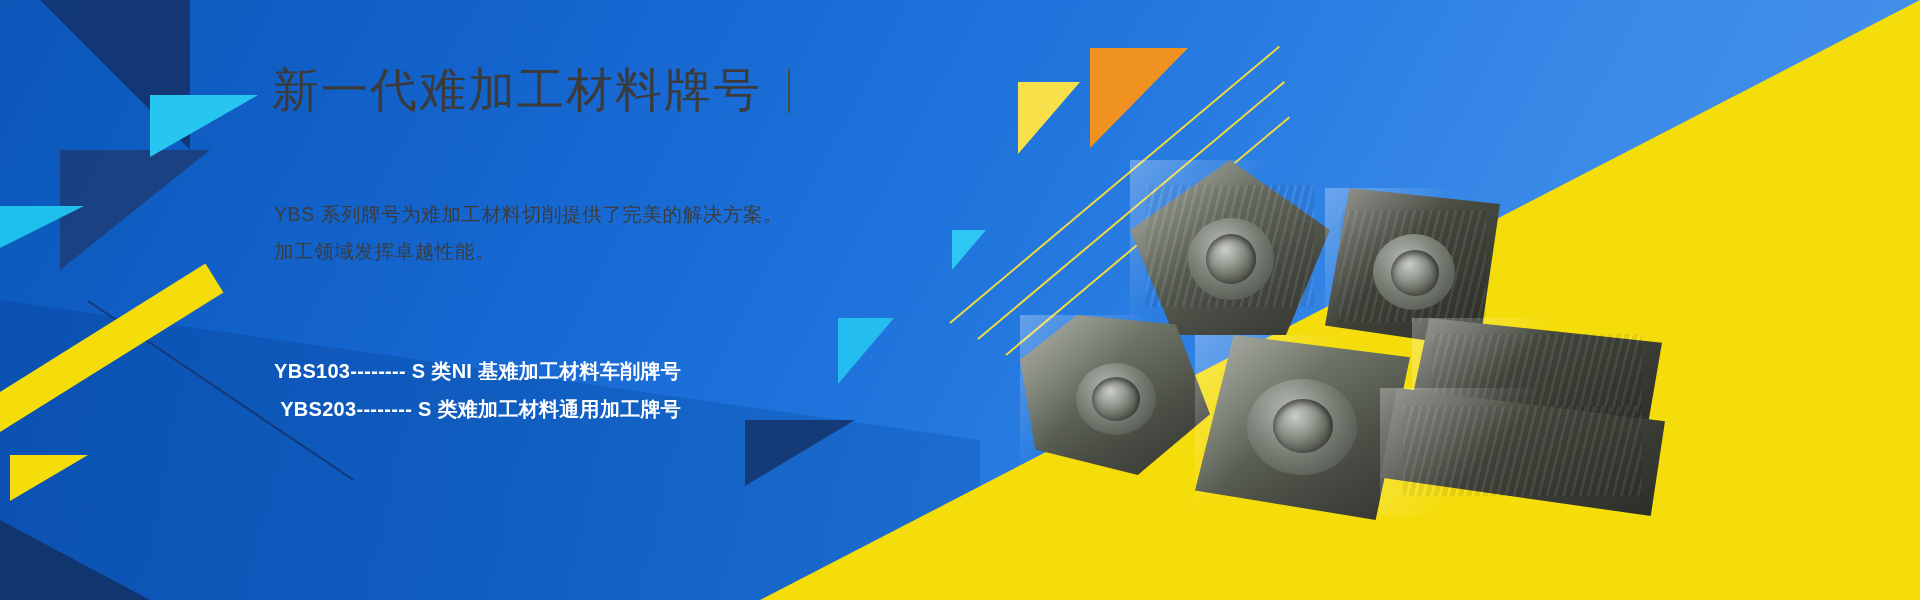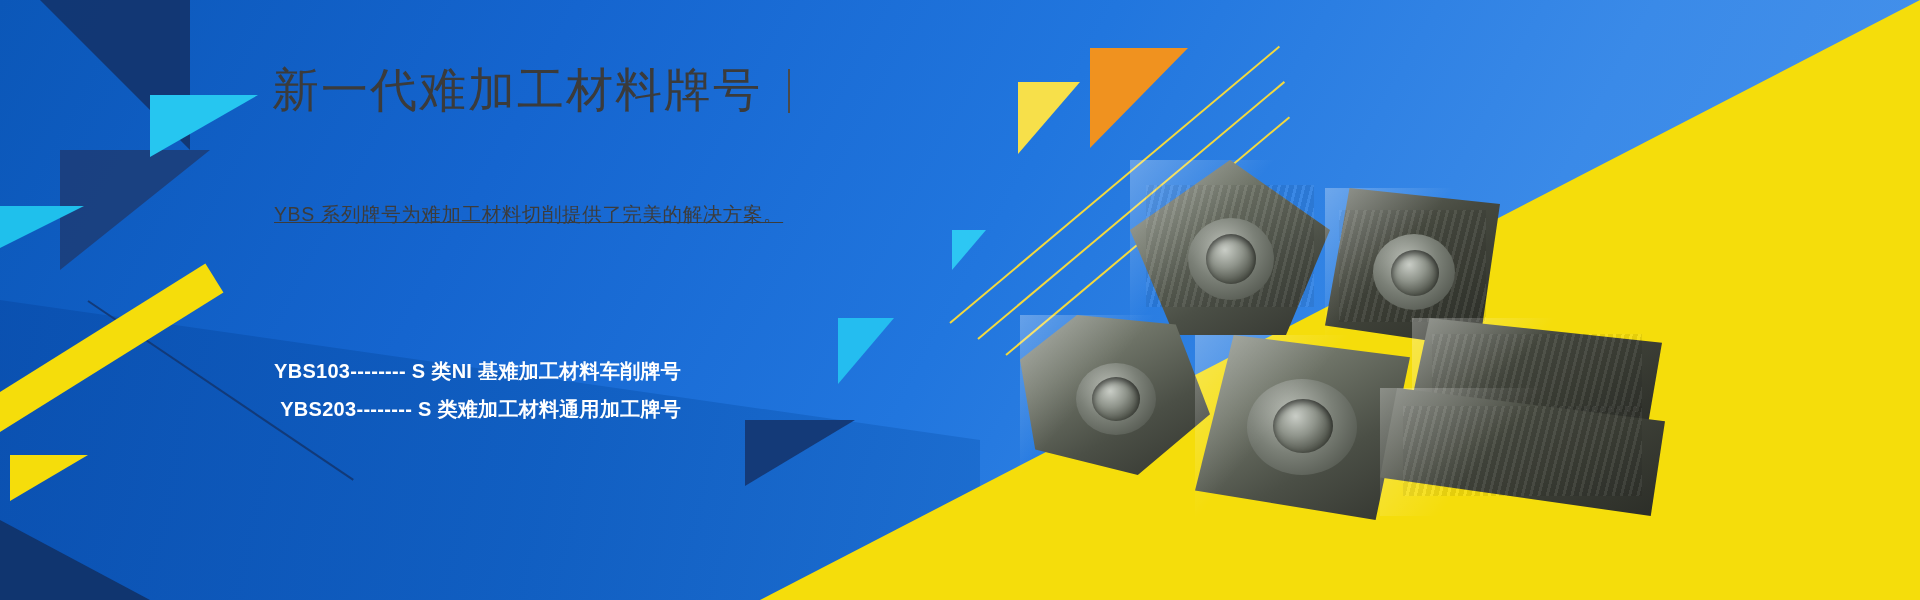--- a/index.html
+++ b/index.html
@@ -159,21 +159,20 @@
     white-space:nowrap;
   }
 
   .para{
     position:absolute;left:2px;top:196px;width:620px;
     color:#3c3c3c;
     font-size:19.5px;
     line-height:37px;
     letter-spacing:.6px;
     font-weight:400;
-    text-decoration:underline;
   }
   .para div{white-space:nowrap;}
 
   .models{
     position:absolute;left:2px;top:352px;
     color:#ffffff;
     font-size:20px;
     line-height:38px;
     font-weight:700;
     letter-spacing:.3px;
@@ -335,20 +334,21 @@
 
   <div class="content">
 
     <div class="headline-row">
       <span class="headline">新一代难加工材料牌号</span>
       <span class="headline-sep"></span>
     </div>
 
     <div class="para">
       <div>YBS 系列牌号为难加工材料切削提供了完美的解决方案。</div>
+      <div>加工领域发挥卓越性能。</div>
     </div>
 
     <div class="models">
       <div>YBS103-------- S 类NI 基难加工材料车削牌号</div>
       <div>YBS203-------- S 类难加工材料通用加工牌号</div>
     </div>
 
   </div>
 </div>
 

